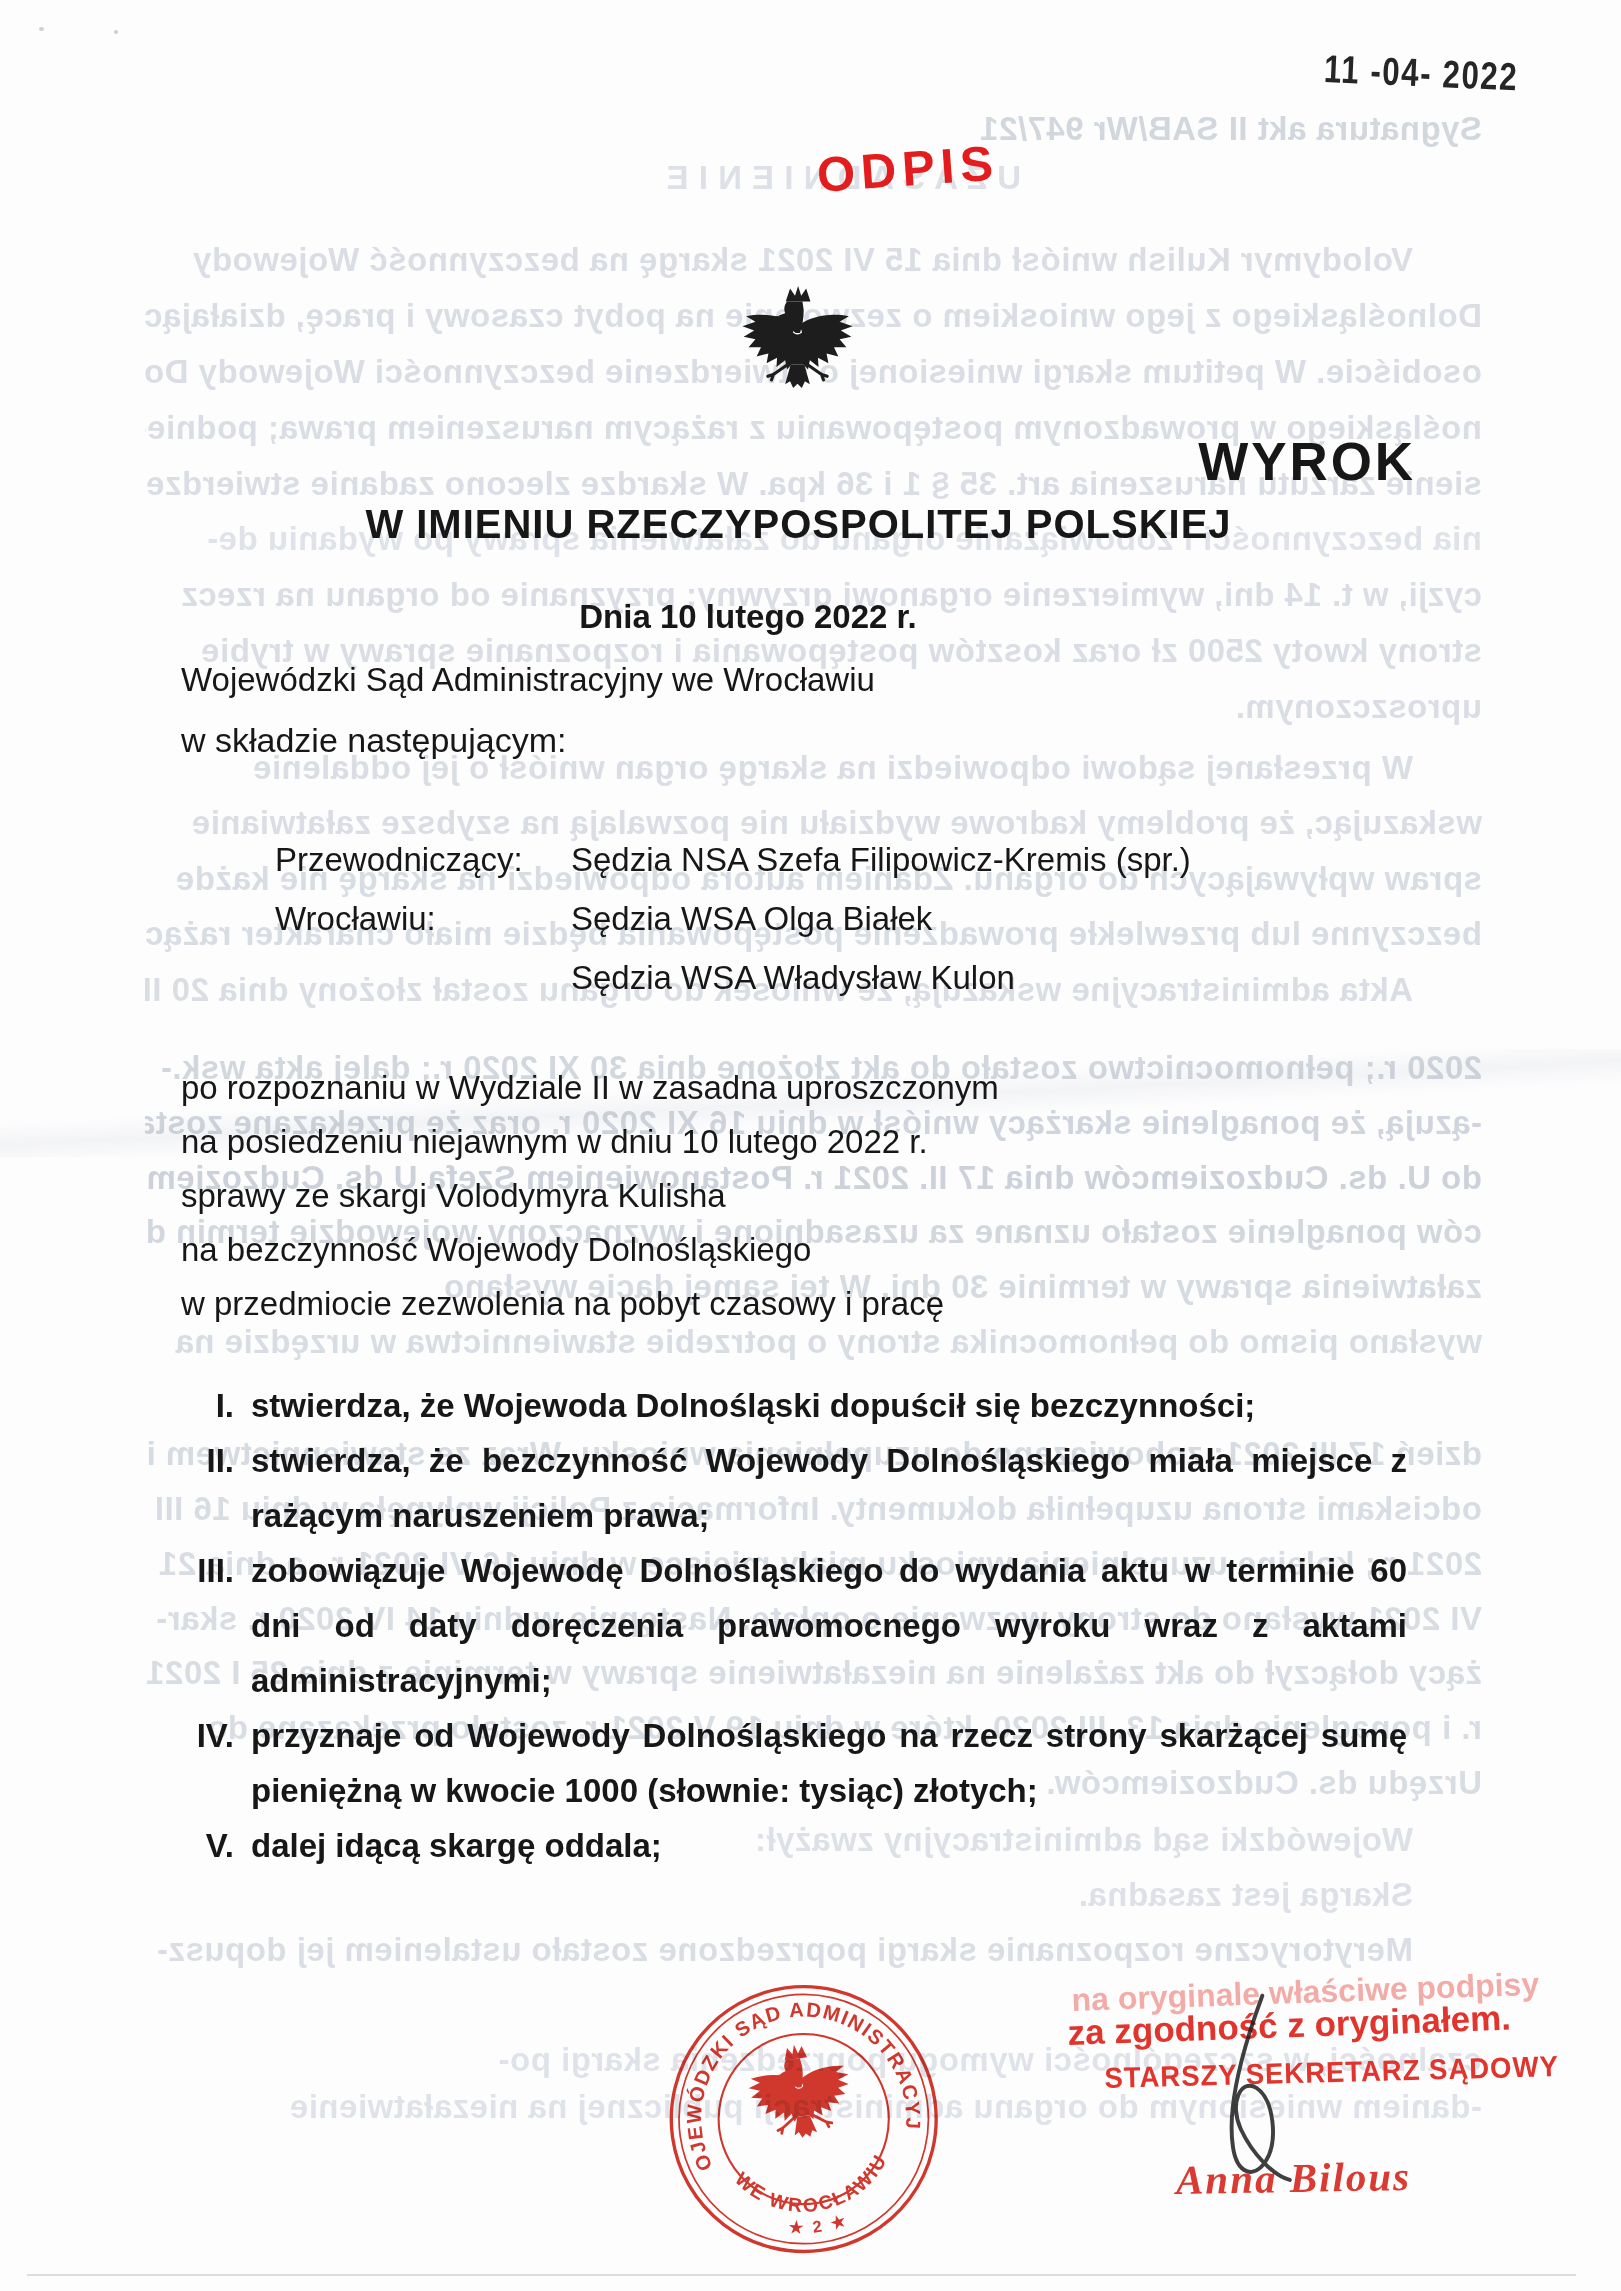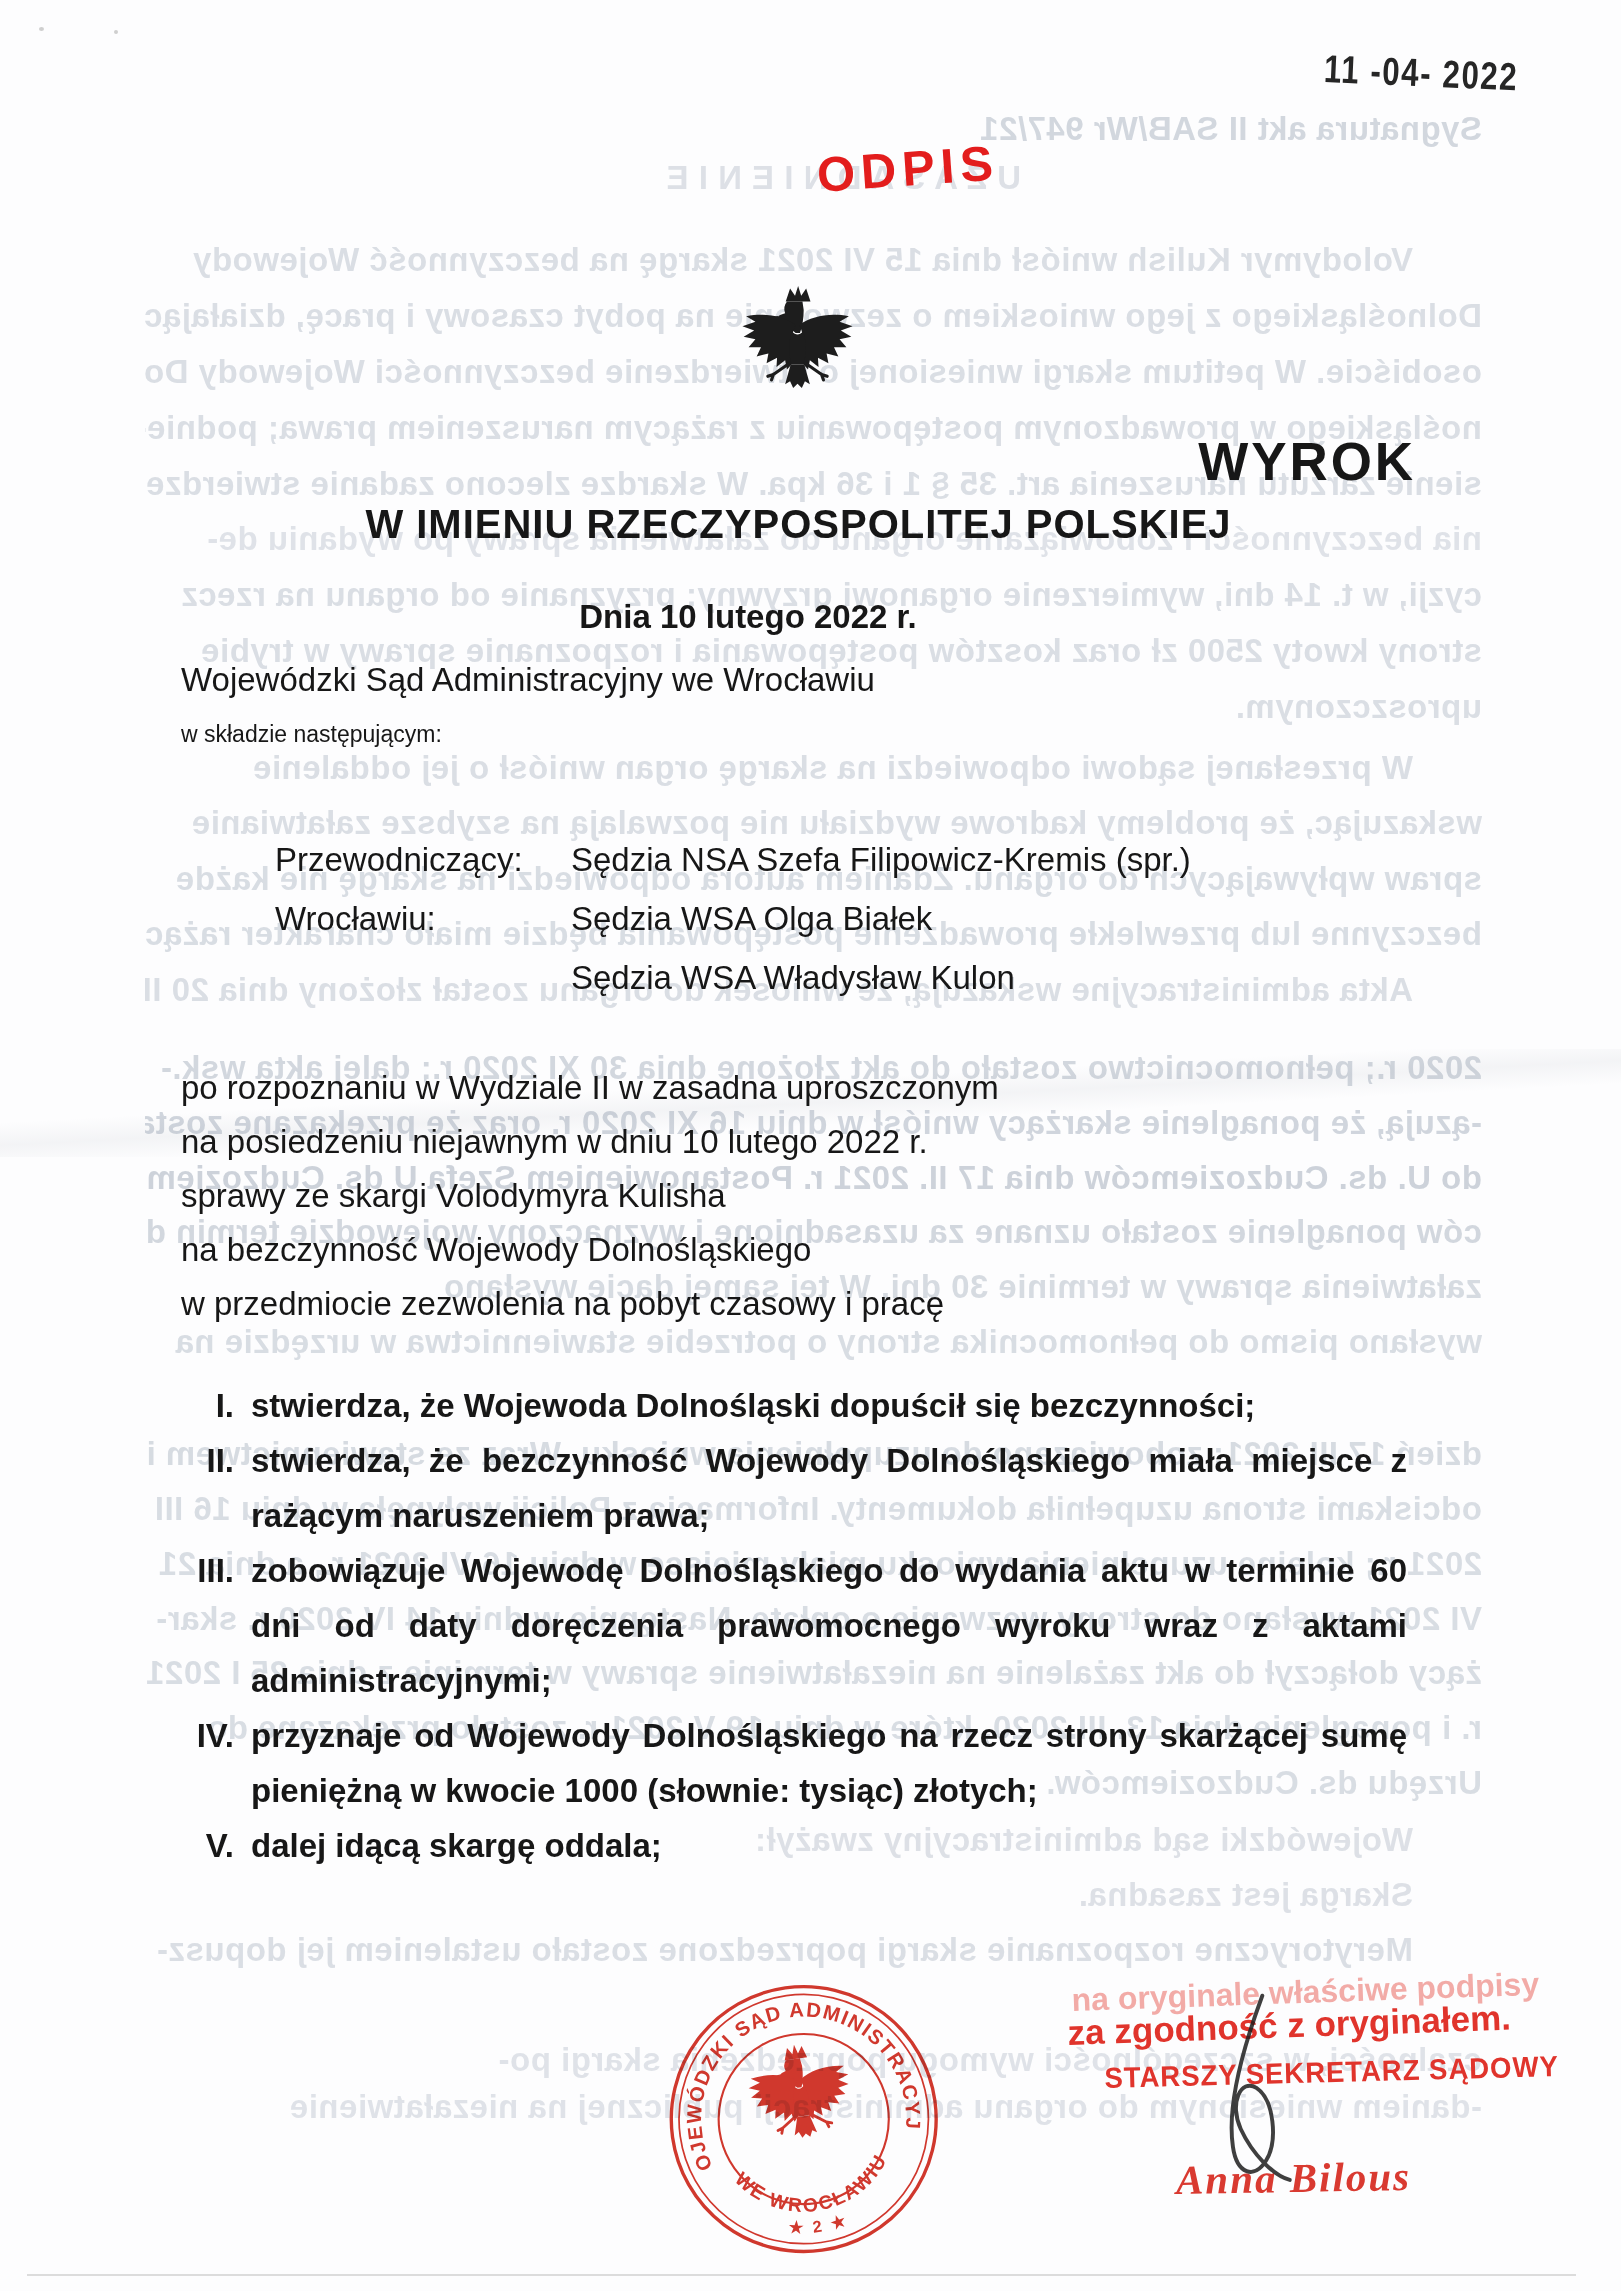--- a/index.html
+++ b/index.html
@@ -17,21 +17,21 @@
   .received-stamp{left:1325px;top:47px;font-size:39px;font-weight:bold;letter-spacing:2px;
                   color:#262626;transform:rotate(2.5deg) scaleX(.8);transform-origin:left top;}
   .odpis-stamp{left:815px;top:147px;font-size:49px;font-weight:bold;letter-spacing:5.9px;
                color:#e31d1d;transform:rotate(-4deg);transform-origin:left top;z-index:4;}
   .case-number{left:181px;top:238px;font-size:33px;}
   .emblem{left:735px;top:284px;z-index:3;}
   .title{left:181px;top:431px;width:1235px;text-align:right;font-size:53px;font-weight:bold;letter-spacing:2.9px;}
   .subtitle{left:181px;top:502px;width:1235px;text-align:center;font-size:40px;font-weight:bold;letter-spacing:1px;}
   .date-line{left:181px;top:598px;width:1134px;text-align:center;font-size:33px;font-weight:bold;}
   .court-line{left:181px;top:661px;font-size:33px;}
-  .panel-intro{left:181px;top:721px;font-size:23px;}
+  .panel-intro{left:181px;top:721px;font-size:34px;}
   .panel{left:275px;top:841px;font-size:33px;}
   .panel .prow{display:flex;height:59px;align-items:flex-start;}
   .panel .plabel{width:296px;}
   .case-intro{left:181px;top:1061px;font-size:33px;line-height:54px;}
   .ruling{left:181px;top:1378px;width:1228px;font-size:33px;font-weight:bold;line-height:55px;}
   .ritem{display:flex;}
   .rnum{width:53px;text-align:right;flex:none;}
   .rtext{margin-left:17px;width:1156px;text-align:justify;text-align-last:left;white-space:normal;}
   
   .cert-faint{left:1071px;top:1982px;font-size:32px;font-weight:bold;color:rgba(226,57,48,.42);

